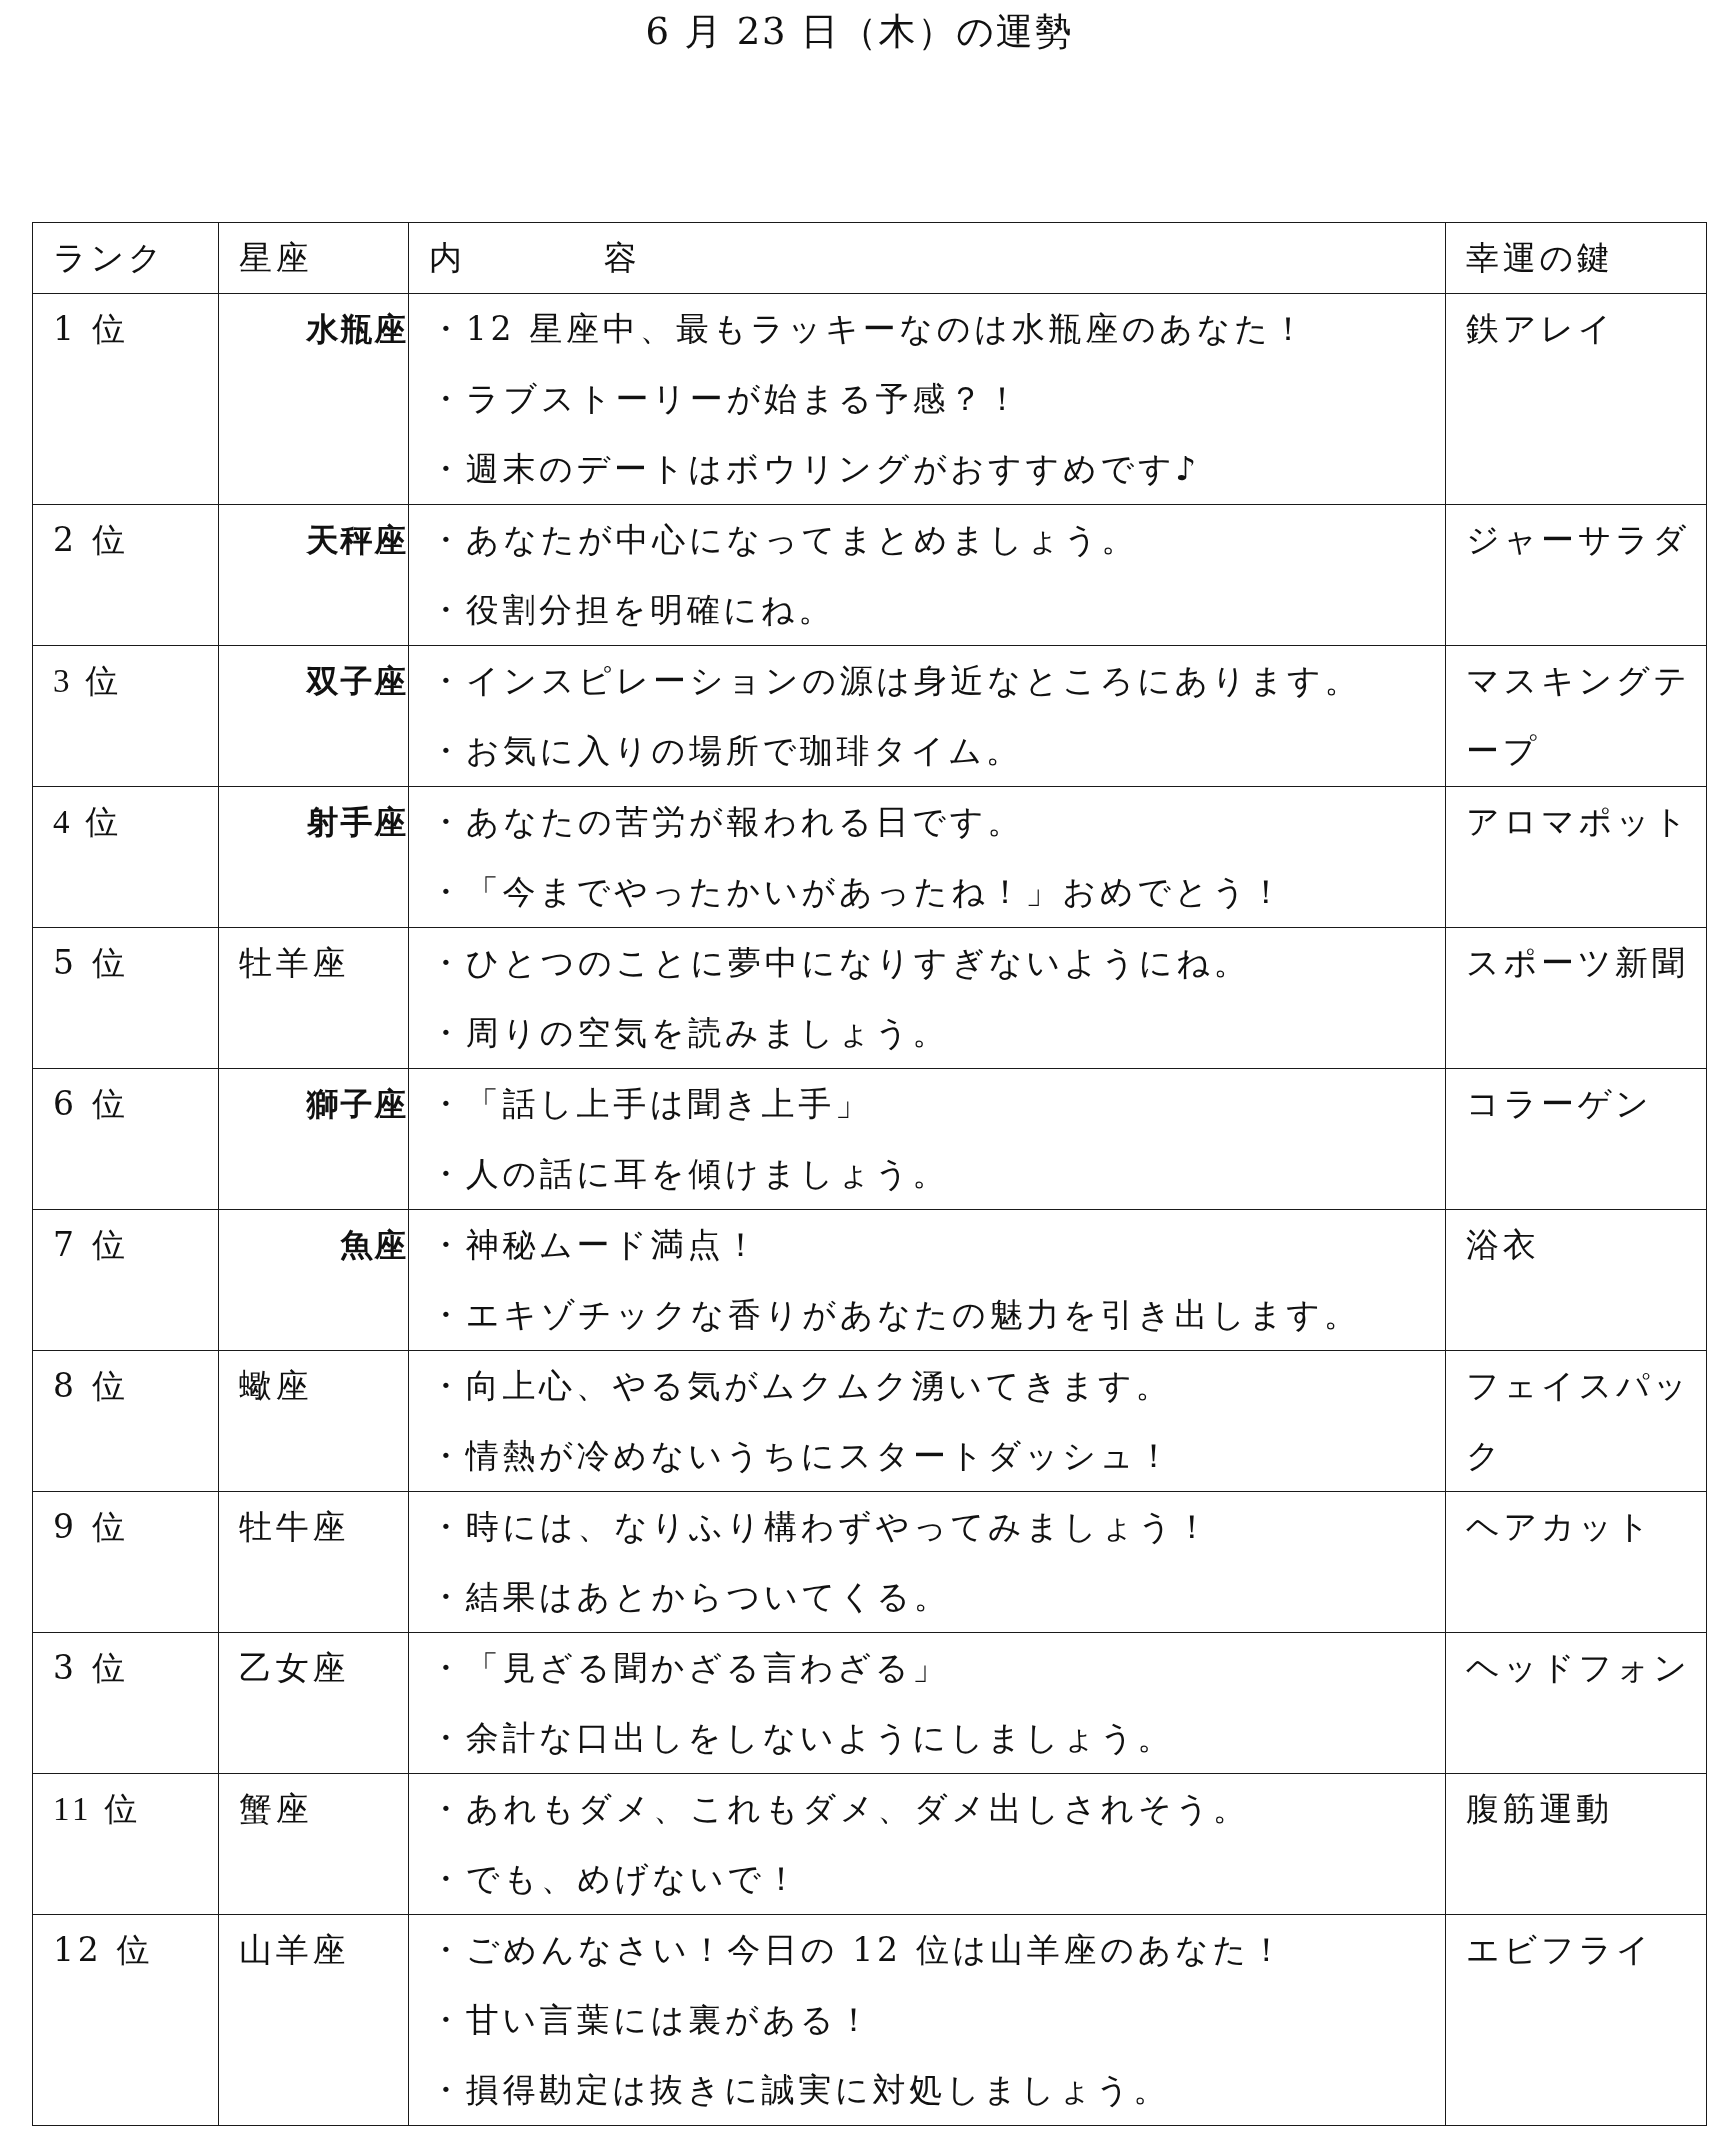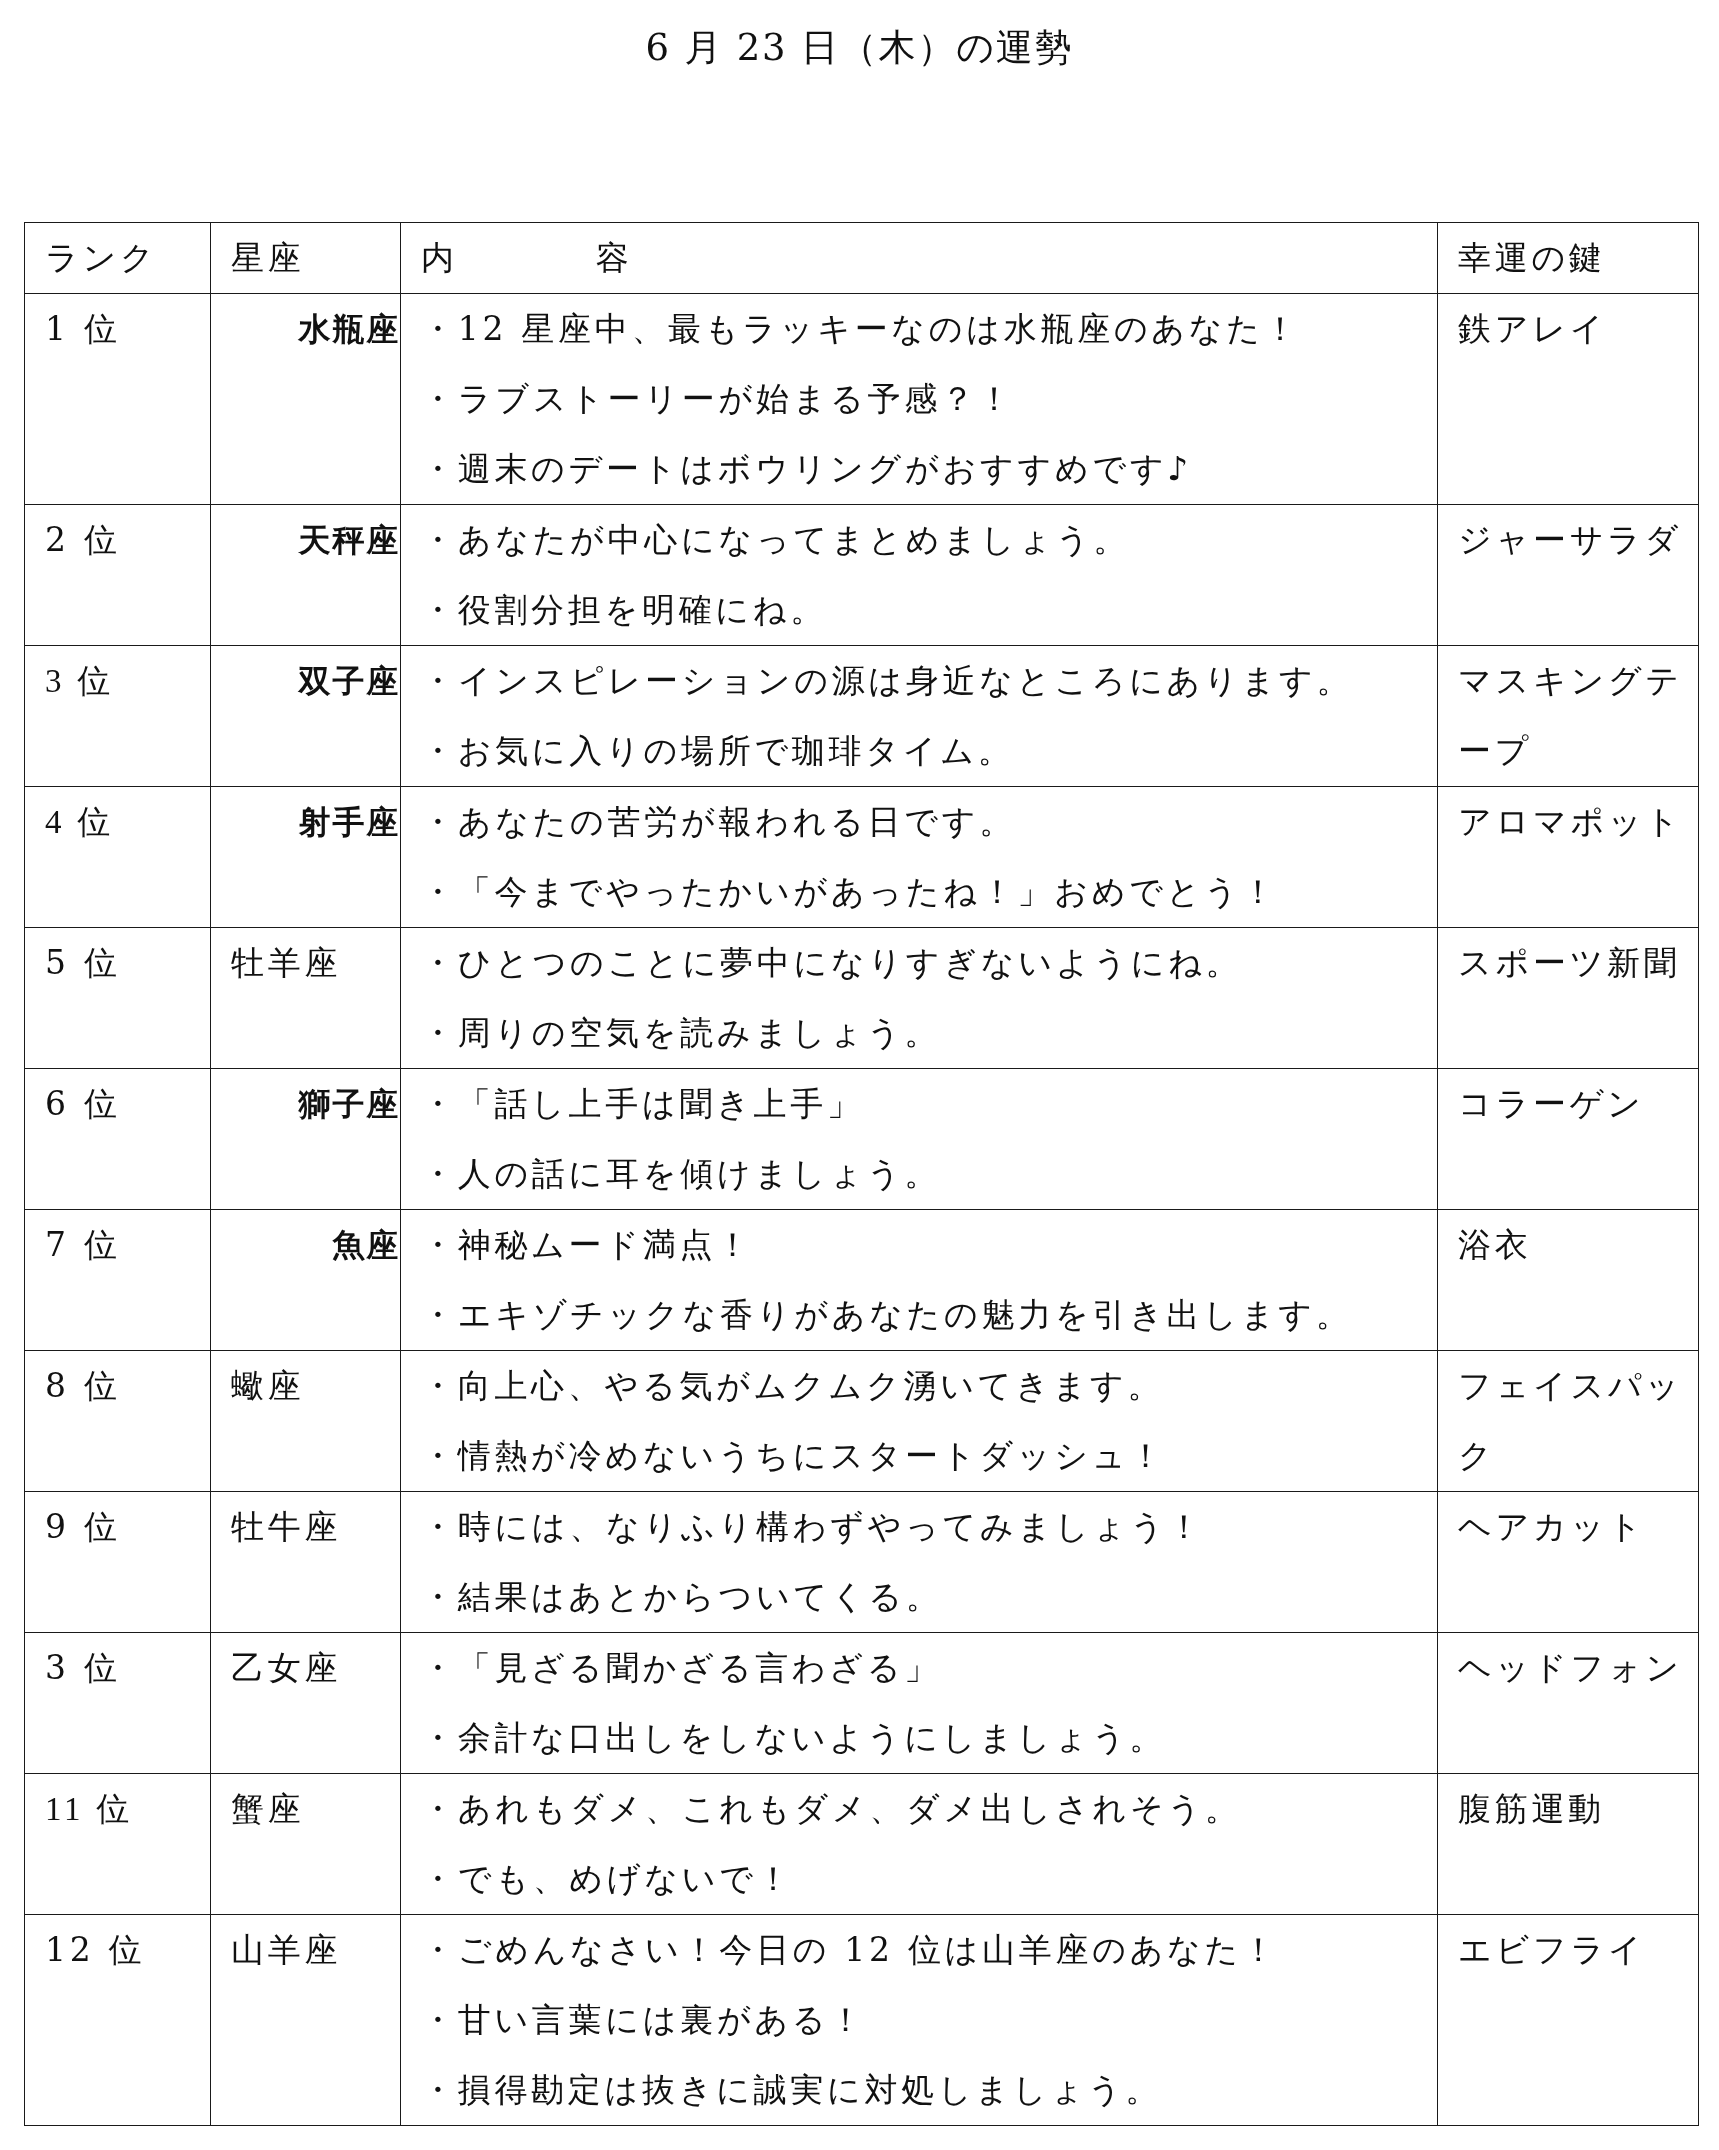--- a/index.html
+++ b/index.html
@@ -11,30 +11,30 @@
       width: 1719px;
       height: 2150px;
       position: relative;
       overflow: hidden;
       font-family: "DejaVu Serif", "Liberation Serif", serif;
       color: #111111;
     }
     .title {
       position: absolute;
       left: 0;
-      top: 20px;
+      top: 4px;
       width: 1719px;
       text-align: center;
       font-size: 37px;
       line-height: 55px;
       letter-spacing: 1.8px;
     }
     table.fortune {
       position: absolute;
-      left: 24px;
+      left: 32px;
       top: 222px;
       width: 1674px;
       border-collapse: collapse;
       table-layout: fixed;
     }
     table.fortune th,
     table.fortune td {
       border: 1.8px solid #1a1a1a;
       padding: 0 0 0 20px;
       font-weight: normal;

